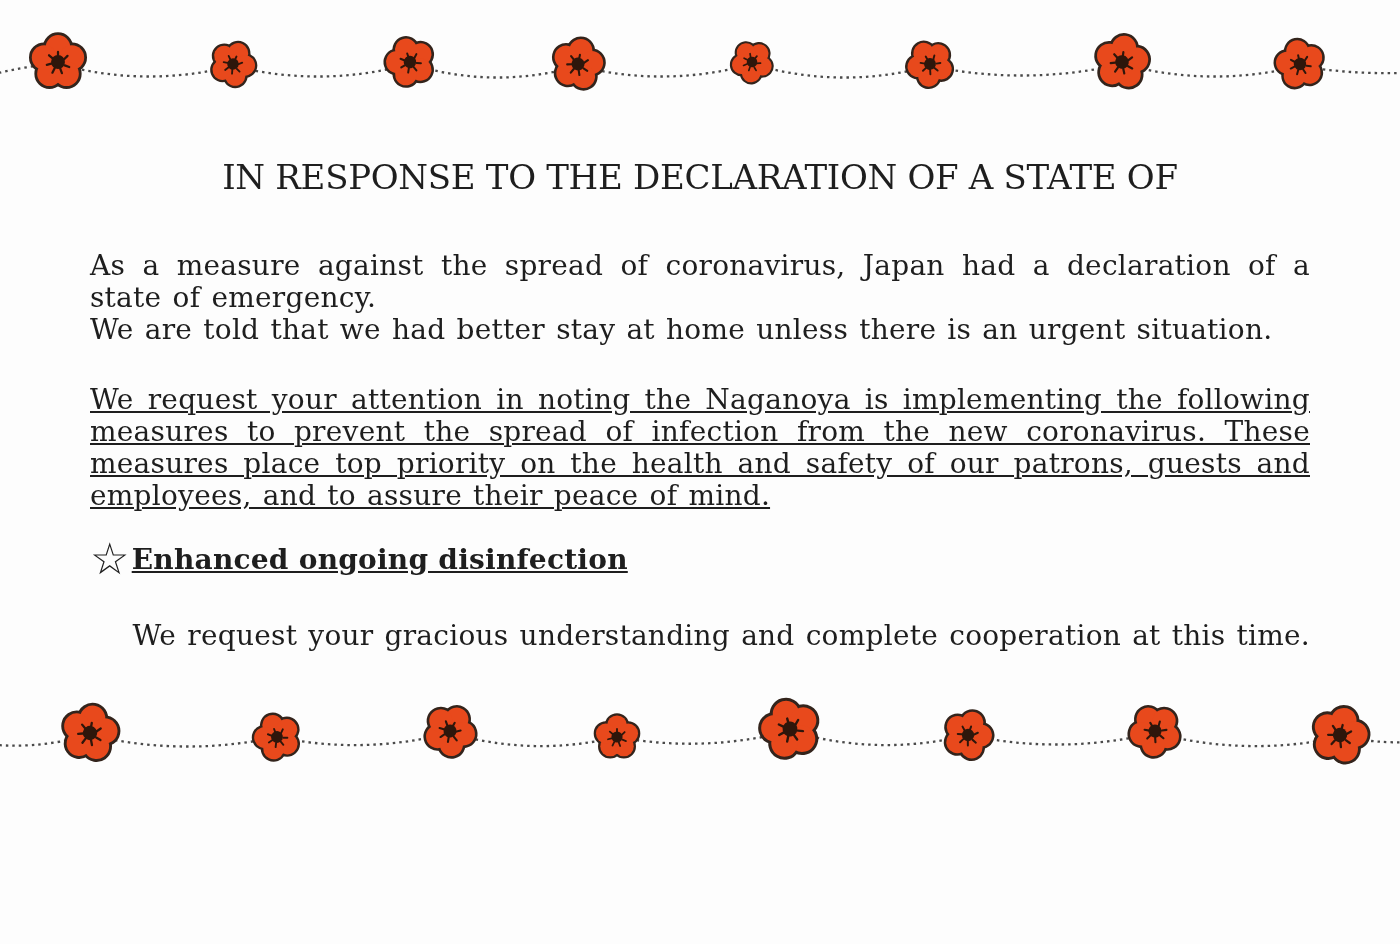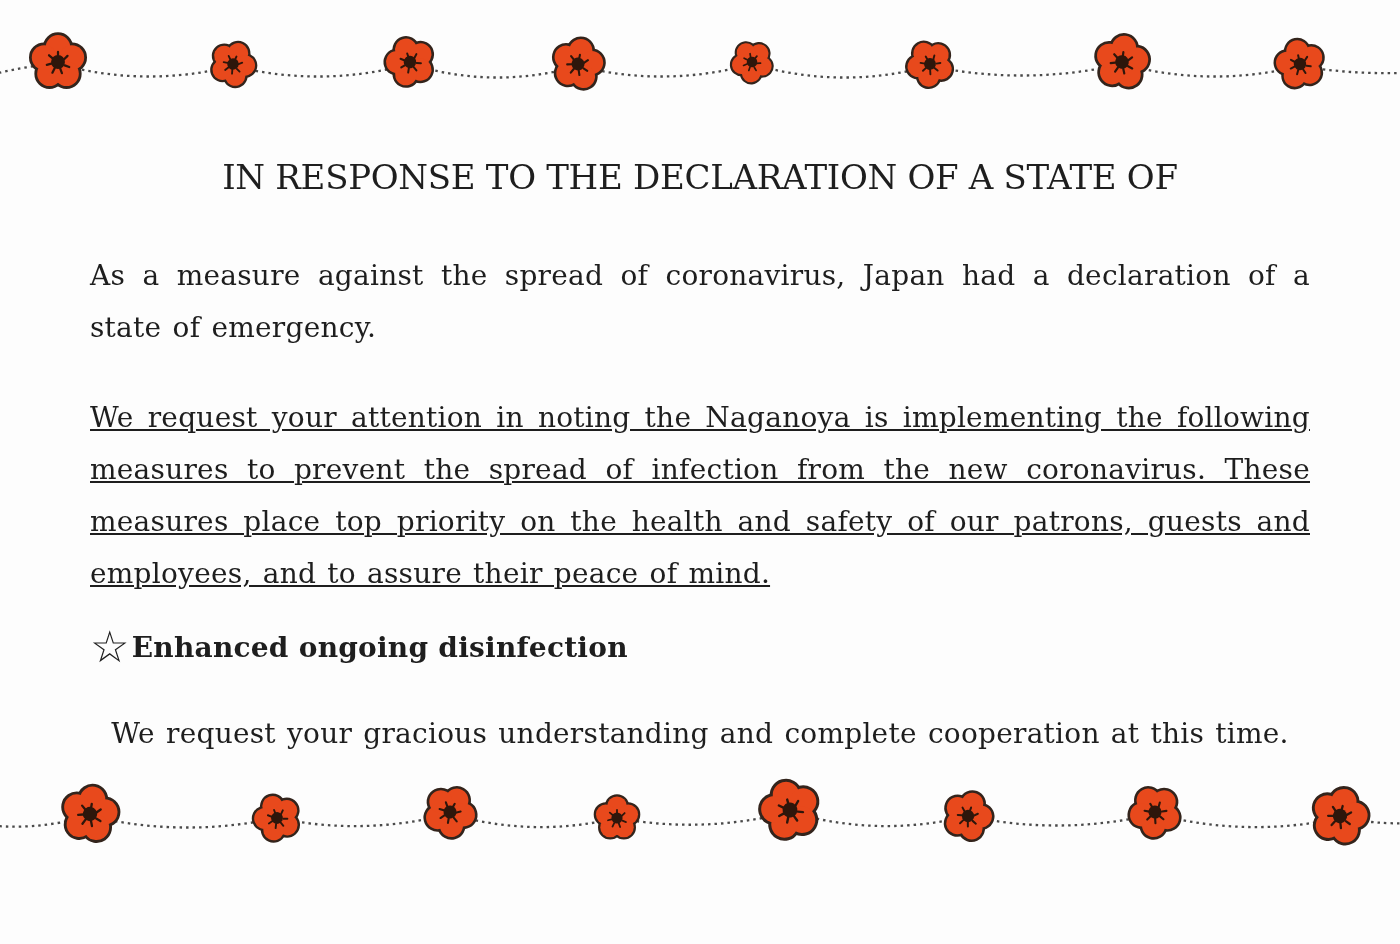--- a/index.html
+++ b/index.html
@@ -23,45 +23,45 @@
   .title{
     text-align:center;
     font-size:34px;
     line-height:62px;
     font-weight:500;
     letter-spacing:-0.3px;
     margin-top:14px;
   }
   .para{
     font-size:28px;
-    line-height:52px;
+    line-height:32px;
     text-align:justify;
     letter-spacing:0.25px;
     word-spacing:2px;
   }
   .p1{margin-top:42px;}
   .p2{margin-top:38px;text-decoration:underline;}
-  .bullets{margin-top:28px;}
+  .bullets{margin-top:28px;text-decoration:underline;}
   .bullet-heading{
     font-weight:bold;
     font-size:28px;
     line-height:40px;
     text-align:left;
     letter-spacing:0.25px;
   }
   .star{
     display:inline-block;
     height:30px;
     line-height:30px;
     font-size:44px;
     font-weight:400;
     vertical-align:-5px;
     margin-right:2px;
   }
-  .closing{margin-top:40px;text-align:center;}
+  .closing{margin-top:40px;text-align:right;}
 </style>
 </head>
 <body>
 
 <div class="page">
 
   <svg class="garland" width="1400" height="100" viewBox="0 0 1400 100" aria-hidden="true">
     <defs>
       <g id="flower">
         <g stroke="var(--flower-outline)" stroke-width="5" fill="var(--flower-fill)" stroke-linejoin="round">
@@ -104,20 +104,21 @@
   </svg>
 
   <div class="content">
 
     <div class="title">
       <div>IN RESPONSE TO THE DECLARATION OF A STATE OF</div>
     </div>
 
     <div class="para p1">
       <div>As a measure against the spread of coronavirus, Japan had a declaration of a state of emergency.</div>
+      <div>We are told that we had better stay at home unless there is an urgent situation.</div>
     </div>
 
     <div class="para p2">
       <div>We request your attention in noting the Naganoya is implementing the following measures to prevent the spread of infection from the new coronavirus. These measures place top priority on the health and safety of our patrons, guests and employees, and to assure their peace of mind.</div>
     </div>
 
     <div class="bullets">
       <div class="bullet-heading"><span class="star">☆</span><span>Enhanced ongoing disinfection</span></div>
     </div>
 

